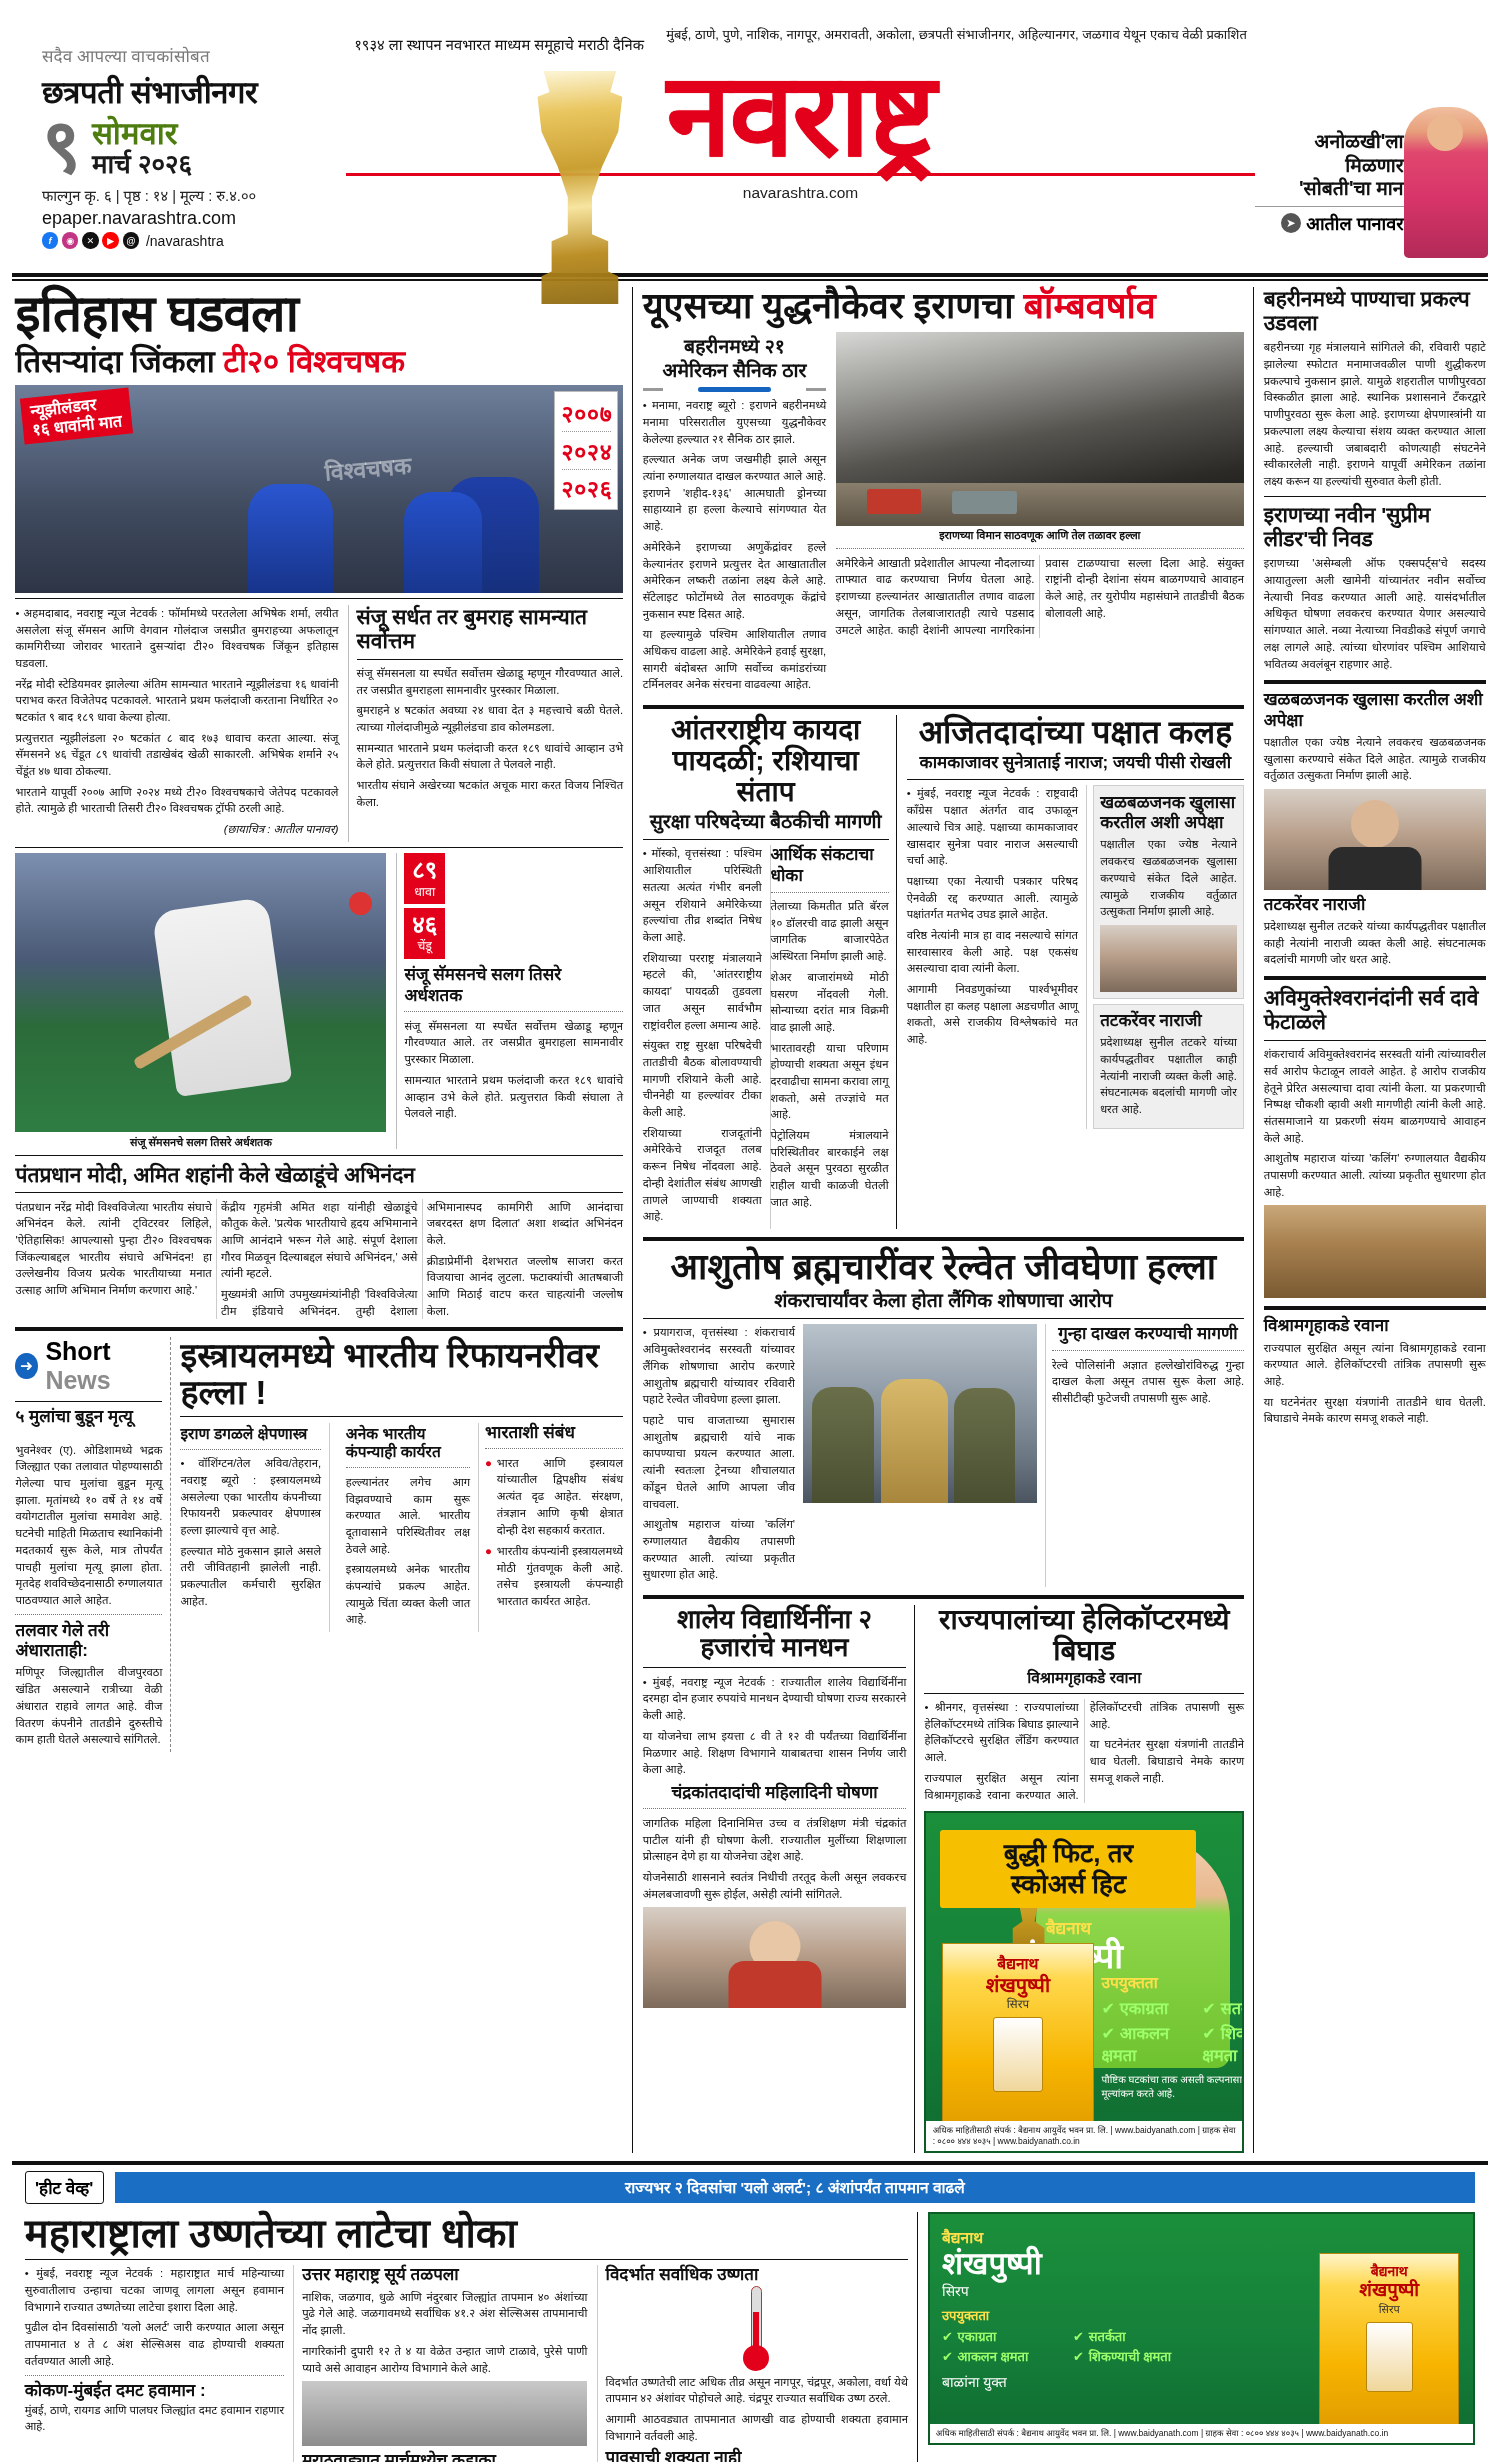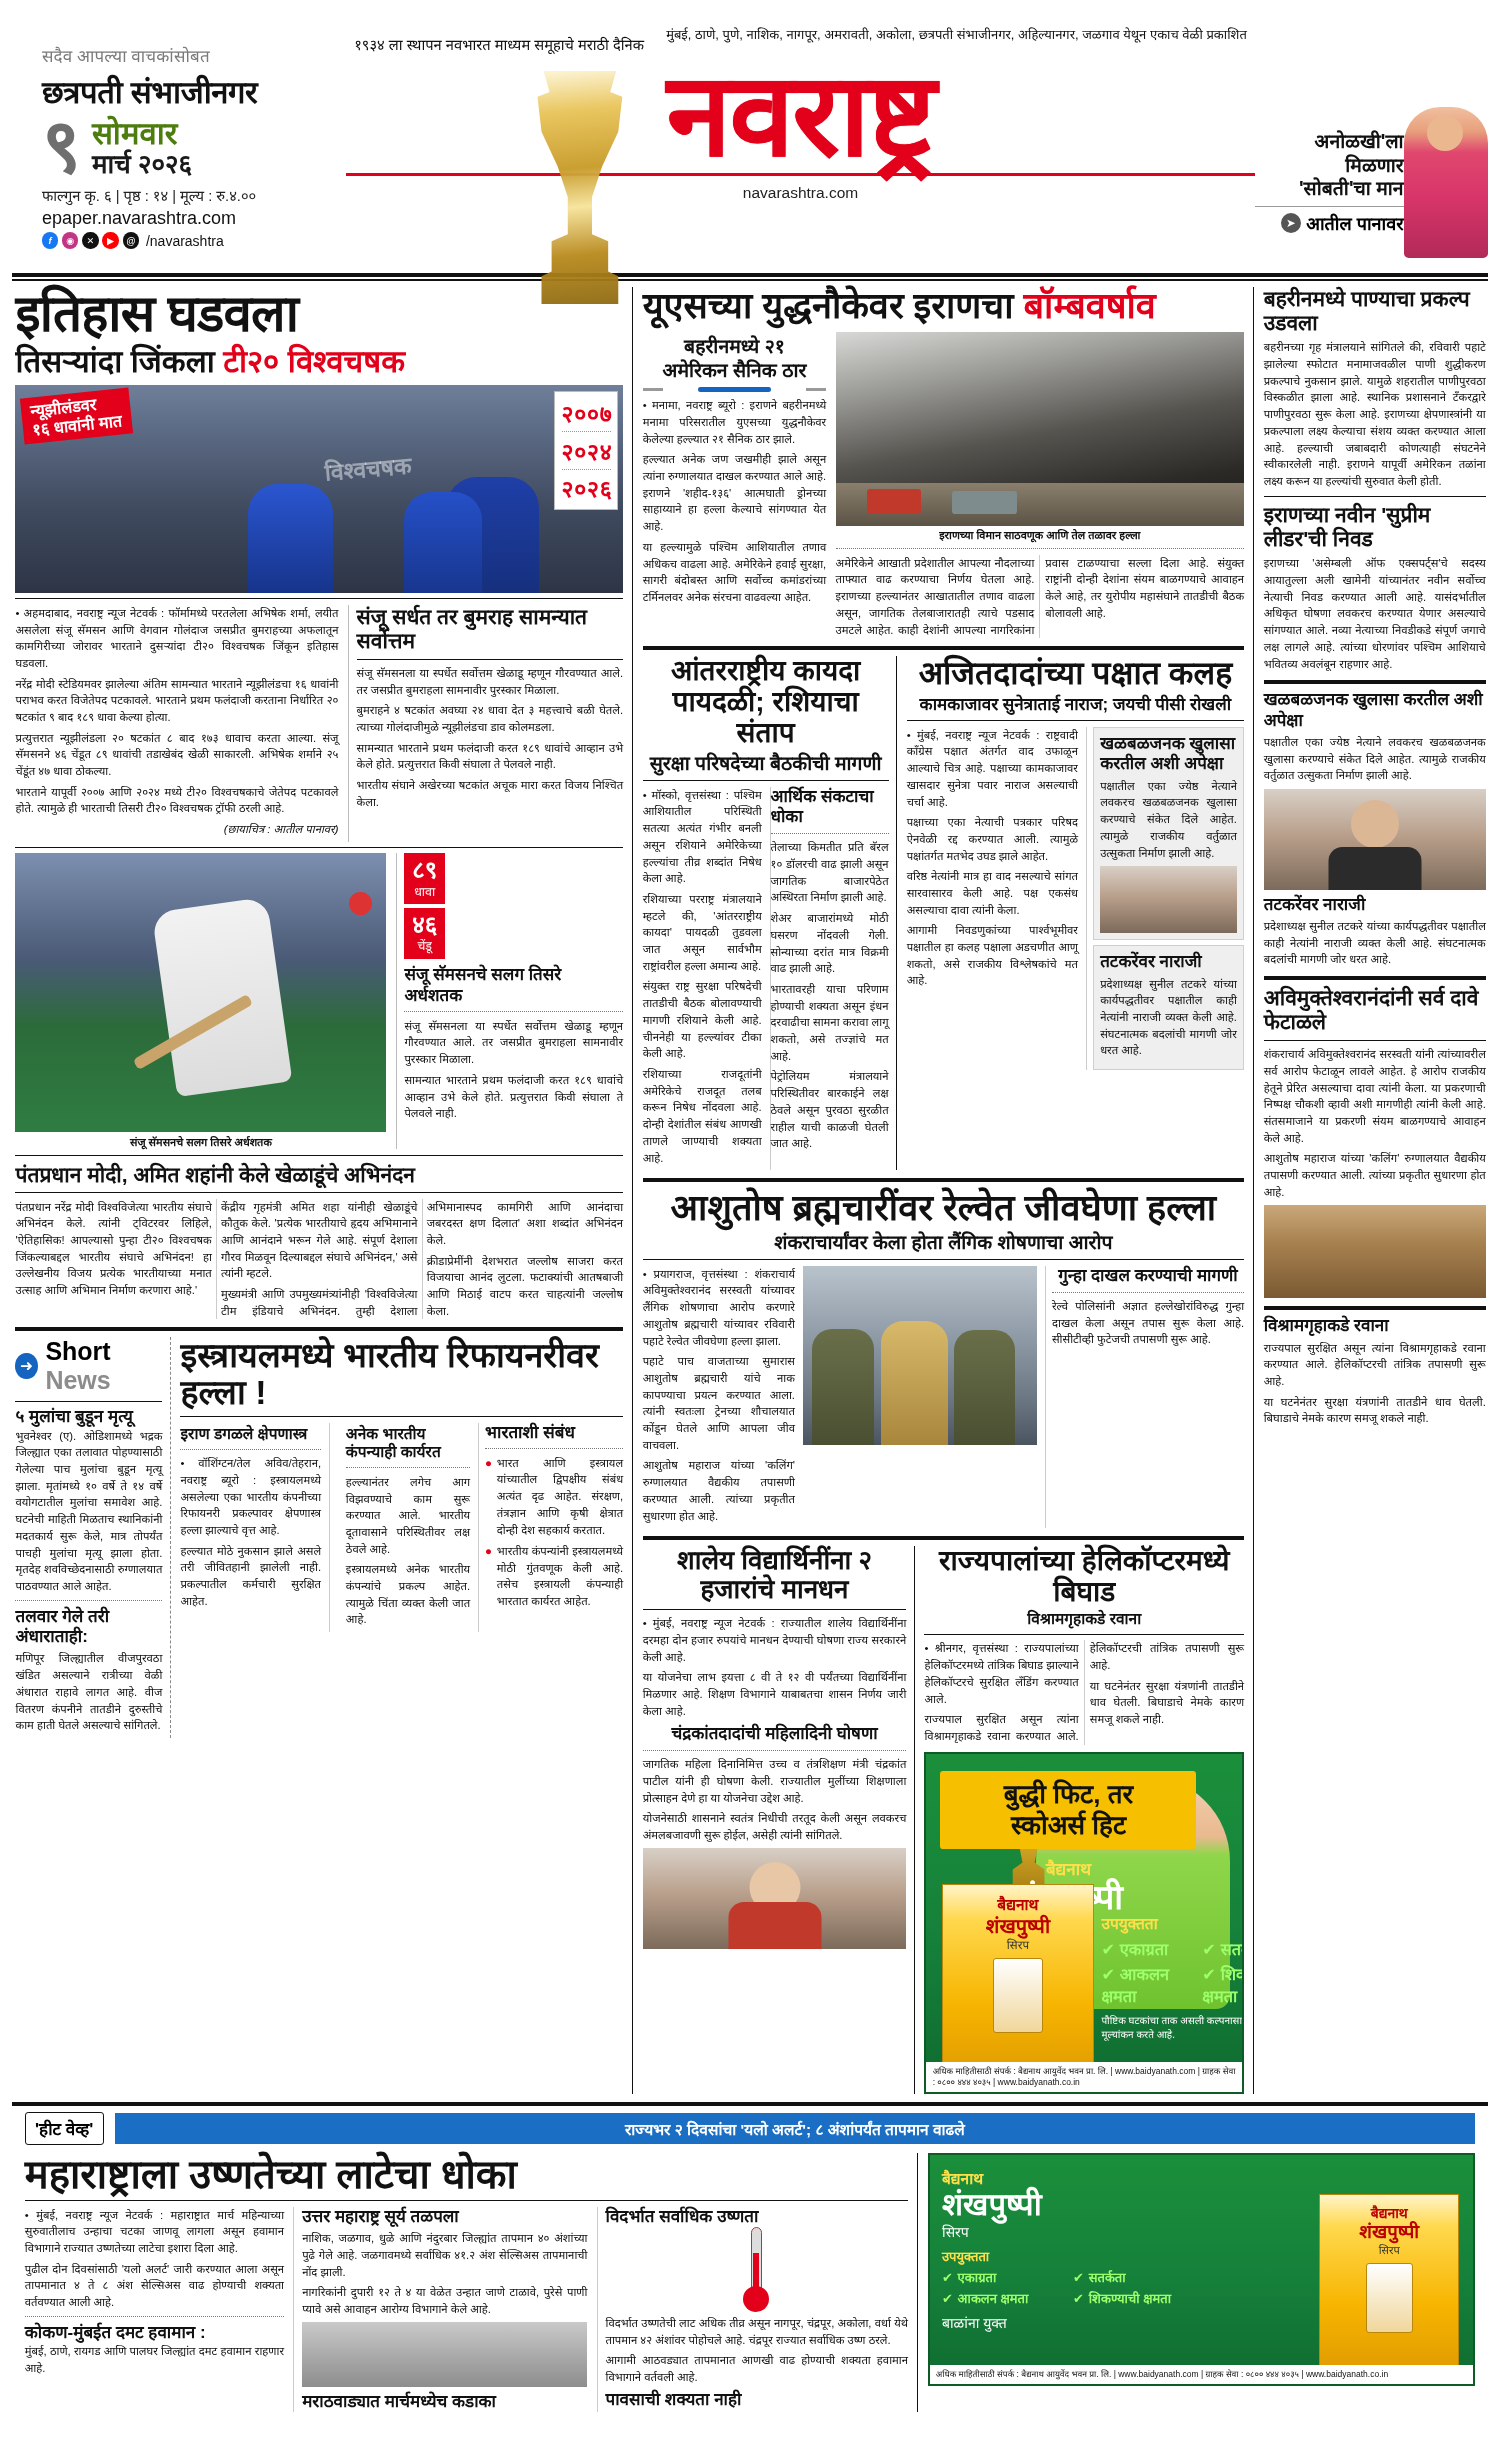--- a/index.html
+++ b/index.html
@@ -319,21 +319,21 @@
       <div class="rule-thick" style="margin-top:7.8px;"></div>
 
       <div style="display:flex;gap:9.3px;margin-top:6.2px;">
         <div style="width:26%;border-right:0.8px dashed #888;padding-right:7.8px;">
           <div class="shortnews-head">
             <span class="sn-icon">➜</span>
             <span class="sn-title"><span>Short</span> <span class="g">News</span></span>
           </div>
           <div class="hr"></div>
           <div class="hl-xs">५ मुलांचा बुडून मृत्यू</div>
-          <div class="bd" style="margin-top:0;">
+          <div class="bd" style="margin-top:14px;">
               <p>भुवनेश्वर (ए). ओडिशामध्ये भद्रक जिल्ह्यात एका तलावात पोहण्यासाठी गेलेल्या पाच मुलांचा बुडून मृत्यू झाला. मृतांमध्ये १० वर्षे ते १४ वर्षे वयोगटातील मुलांचा समावेश आहे. घटनेची माहिती मिळताच स्थानिकांनी मदतकार्य सुरू केले, मात्र तोपर्यंत पाचही मुलांचा मृत्यू झाला होता. मृतदेह शवविच्छेदनासाठी रुग्णालयात पाठवण्यात आले आहेत.</p>
             </div>
           <div class="hrd"></div>
           <div class="hl-xs">तलवार गेले तरी अंधाराताही:</div>
           <div class="bd" style="margin-top:3.1px;">
               <p>मणिपूर जिल्ह्यातील वीजपुरवठा खंडित असल्याने रात्रीच्या वेळी अंधारात राहावे लागत आहे. वीज वितरण कंपनीने तातडीने दुरुस्तीचे काम हाती घेतले असल्याचे सांगितले.</p>
             </div>
         </div>
 
         <div style="width:74%;">
@@ -386,20 +386,21 @@
           <div class="deck" style="white-space:pre-line;text-align:center;">बहरीनमध्ये २१
 अमेरिकन सैनिक ठार</div>
           <div class="barline-wrap">
               <i></i>
               <span class="barline"></span>
               <i></i>
             </div>
           <div class="bd">
             <p>• मनामा, नवराष्ट्र ब्यूरो : इराणने बहरीनमध्ये मनामा परिसरातील युएसच्या युद्धनौकेवर केलेल्या हल्ल्यात २१ सैनिक ठार झाले.</p>
             <p>हल्ल्यात अनेक जण जखमीही झाले असून त्यांना रुग्णालयात दाखल करण्यात आले आहे. इराणने 'शहीद-१३६' आत्मघाती ड्रोनच्या साहाय्याने हा हल्ला केल्याचे सांगण्यात येत आहे.</p>
+            <p>अमेरिकेने इराणच्या अणुकेंद्रांवर हल्ले केल्यानंतर इराणने प्रत्युत्तर देत आखातातील अमेरिकन लष्करी तळांना लक्ष्य केले आहे. सॅटेलाइट फोटोंमध्ये तेल साठवणूक केंद्रांचे नुकसान स्पष्ट दिसत आहे.</p>
             <p>या हल्ल्यामुळे पश्चिम आशियातील तणाव अधिकच वाढला आहे. अमेरिकेने हवाई सुरक्षा, सागरी बंदोबस्त आणि सर्वोच्च कमांडरांच्या टर्मिनलवर अनेक संरचना वाढवल्या आहेत.</p>
           </div>
         </div>
         <div style="width:69%;">
           <div class="photo ph-smoke" style="height:194px;">
             <div style="position:absolute;left:0;bottom:0;width:100%;height:43px;background:linear-gradient(180deg,#8a7f6d,#5b5345);"></div>
             <div style="position:absolute;left:31px;bottom:12.4px;width:54px;height:25px;background:#c0392b;border-radius:3.1px;"></div>
             <div style="position:absolute;left:116px;bottom:12.4px;width:65px;height:23px;background:#7f8c8d;border-radius:3.1px;"></div>
           </div>
           <div class="cap">इराणच्या विमान साठवणूक आणि तेल तळावर हल्ला</div>

